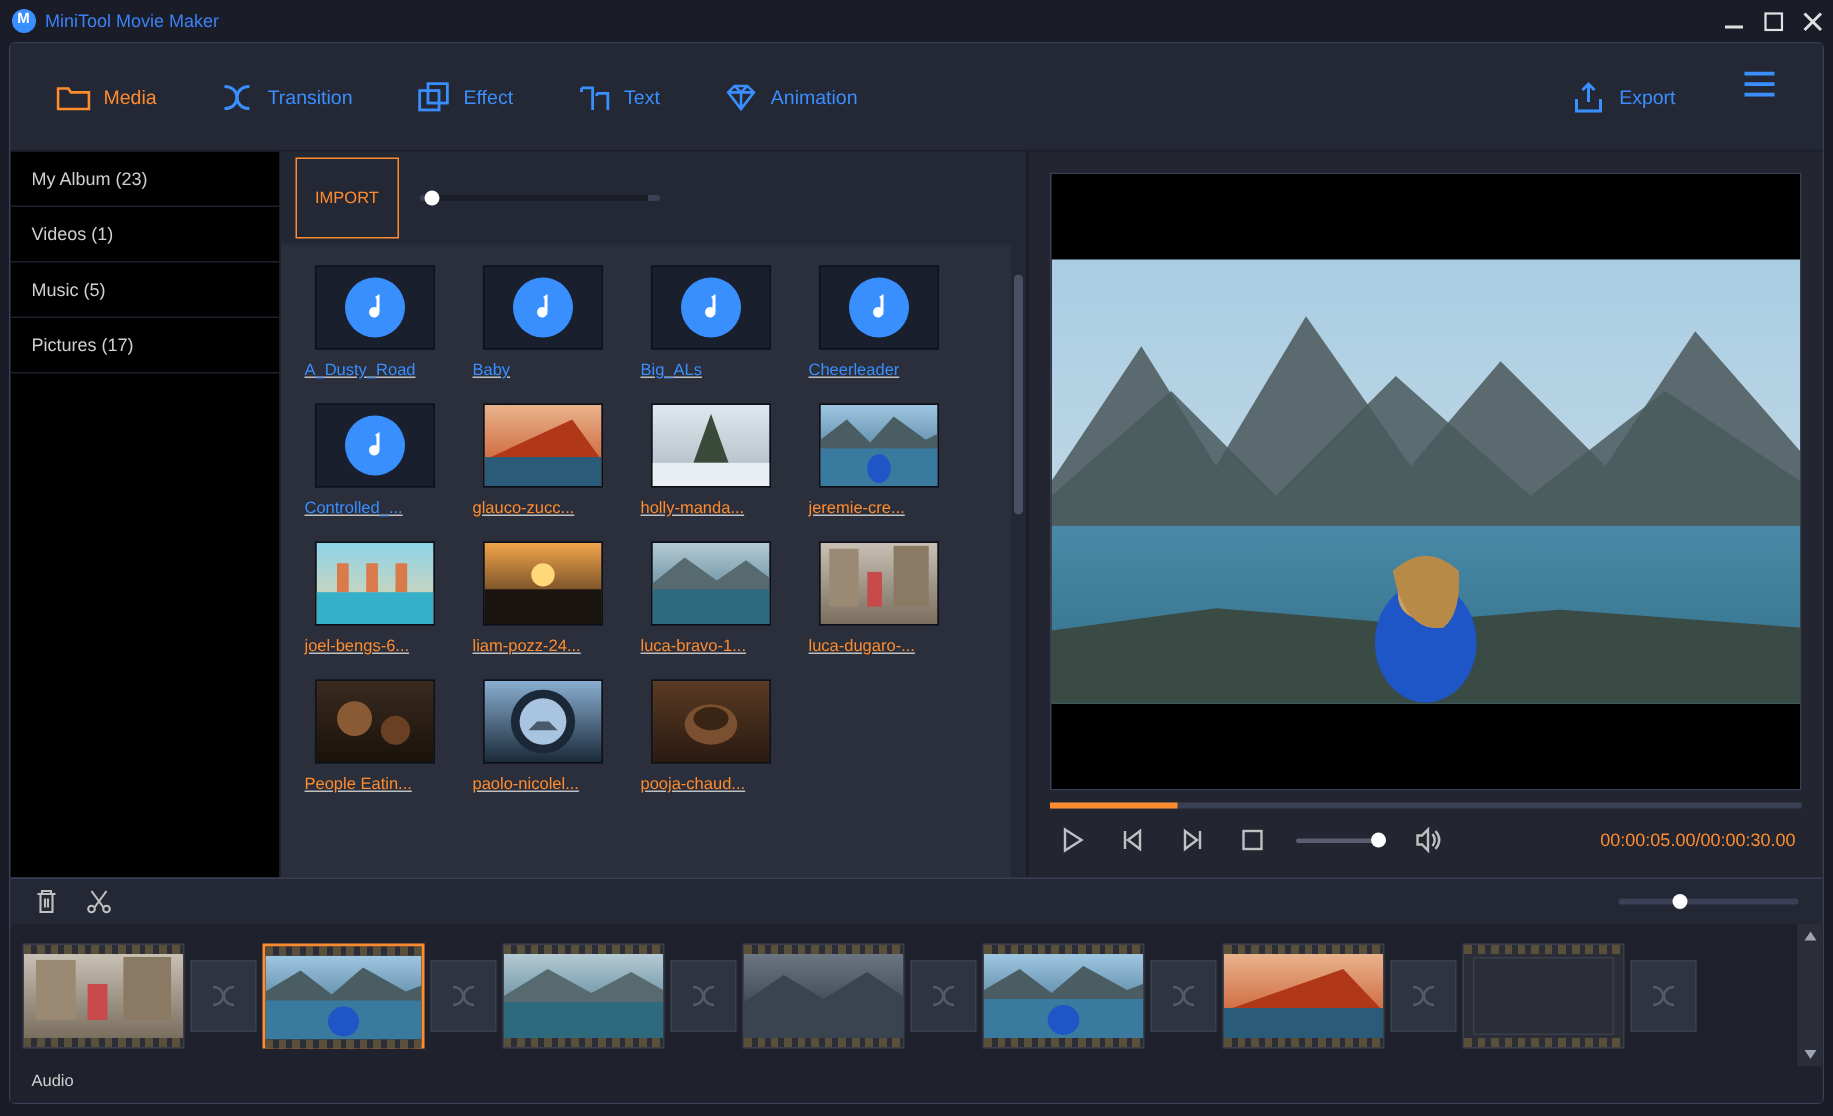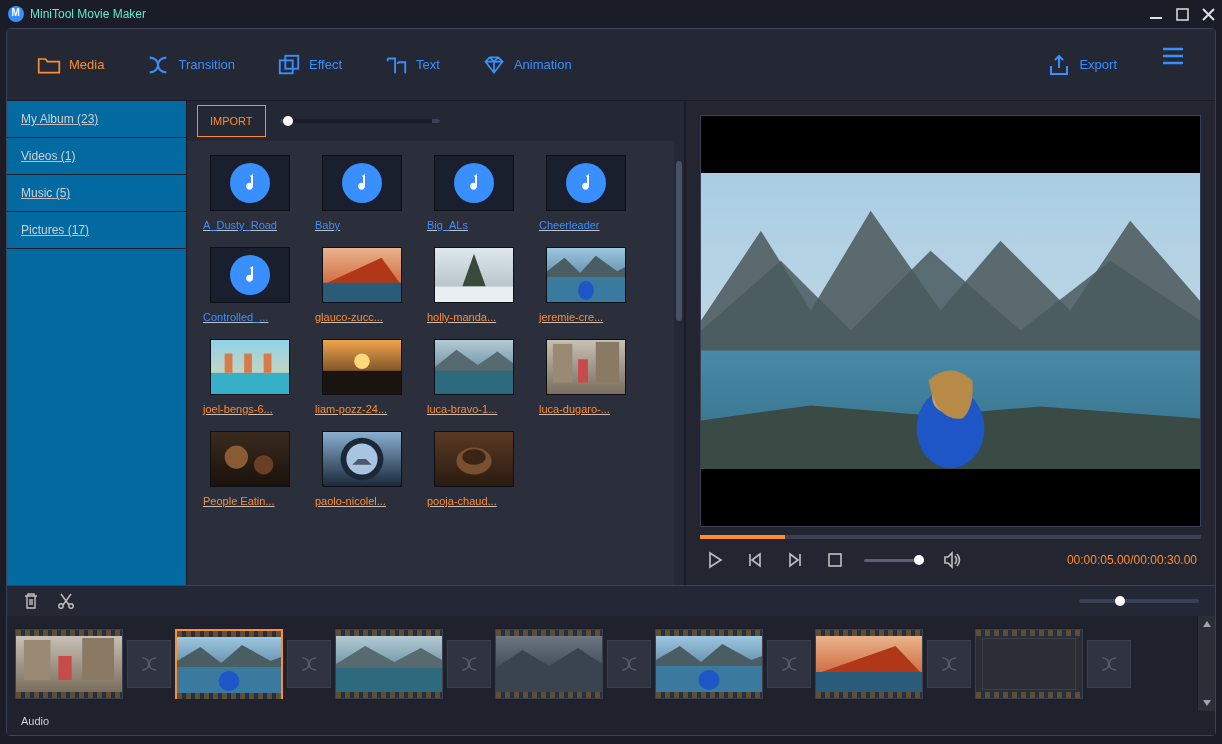--- a/index.html
+++ b/index.html
@@ -2,48 +2,48 @@
 <html><head>
 <meta charset="utf-8">
 <style>
 * { margin: 0; padding: 0; box-sizing: border-box; font-family: "Segoe UI", Arial, sans-serif; }
 body { background: #1a1d27; color: #c0c0c0; width: 1222px; height: 744px; overflow: hidden; }
 
 
 .title-bar { height: 28px; background: #1a1d27; display: flex; align-items: center; padding: 0 6px; }
 .app-logo { width: 16px; height: 16px; border-radius: 50%; background: #3a8fff; position: relative; margin: 0 6px 0 2px; }
 .app-logo::after { content: "M"; position: absolute; color: #fff; font-size: 10px; font-weight: bold; left: 3.5px; top: 1px; }
-.app-title { color: #5eead4; font-size: 12px; flex: 1; }
+.app-title { color: #3b82f6; font-size: 12px; flex: 1; }
 .win-controls { display: flex; gap: 10px; }
 .win-btn { width: 16px; height: 16px; display: flex; align-items: center; justify-content: center; cursor: pointer; color: #e0e0e0; }
 
 
 .main-frame { margin: 0 6px 6px 6px; border: 1px solid #3a4055; border-radius: 4px; height: 708px; display: flex; flex-direction: column; background: #20232e; }
 
 
 .top-toolbar { height: 72px; background: #242835; display: flex; align-items: center; padding: 8px 18px; border-bottom: 1px solid #1a1d27; }
 .tool-group { display: flex; gap: 18px; flex: 1; }
 .tool-btn { display: flex; flex-direction: row; align-items: center; gap: 8px; cursor: pointer; padding: 4px 12px; }
 .tool-btn.active .tool-label { color: #ff8c2e; }
 .tool-btn.active .tool-icon { color: #ff8c2e; }
 .tool-icon { width: 24px; height: 24px; display: flex; align-items: center; justify-content: center; color: #3a8fff; }
 .tool-label { font-size: 13px; color: #3a8fff; }
 .tool-right { display: flex; gap: 20px; align-items: center; }
 
 
 .content-row { display: flex; flex: 1; overflow: hidden; }
 
 
-.sidebar { width: 180px; background: #0369a1; border-right: 1px solid #1a1d27; text-decoration: underline; }
+.sidebar { width: 180px; background: #000000; border-right: 1px solid #1a1d27; }
 .sidebar-item { padding: 11px 14px; font-size: 12px; color: #d0d0d0; cursor: pointer; border-bottom: 1px solid #1e212b; }
 
 
 .media-panel { flex: 1; display: flex; flex-direction: column; background: #2b2f3c; border-right: 1px solid #1a1d27; }
 .media-header { display: flex; align-items: center; padding: 4px 10px; gap: 14px; background: #242835; }
-.import-btn { padding: 9px 12px; border: 1px solid #ff8c2e; color: #ff8c2e; font-size: 11px; background: transparent; cursor: pointer; text-transform: uppercase; }
+.import-btn { padding: 20px 12px; border: 1px solid #ff8c2e; color: #ff8c2e; font-size: 11px; background: transparent; cursor: pointer; text-transform: uppercase; }
 .zoom-slider { flex: 0 0 160px; height: 4px; background: #3a4055; border-radius: 2px; position: relative; }
 .zoom-thumb { position: absolute; left: 2%; top: -3px; width: 10px; height: 10px; background: #fff; border-radius: 50%; }
 .zoom-fill { position: absolute; left: 12px; top: 0; height: 4px; width: 140px; background: #1a1d27; }
 
 .media-grid-wrap { flex: 1; overflow-y: auto; padding: 14px; position: relative; }
 .media-grid { display: grid; grid-template-columns: repeat(4, 98px); gap: 16px 14px; }
 .media-item { cursor: pointer; text-decoration: underline; }
 .media-thumb { width: 80px; height: 56px; background: #1a1f2e; border: 1px solid #0e1018; display: flex; align-items: center; justify-content: center; margin: 0 auto 8px; }
 .media-label { font-size: 11px; text-align: left; white-space: nowrap; overflow: hidden; text-overflow: ellipsis; width: 88px; padding-left: 2px; }
 .media-label.audio { color: #3a8fff; }

